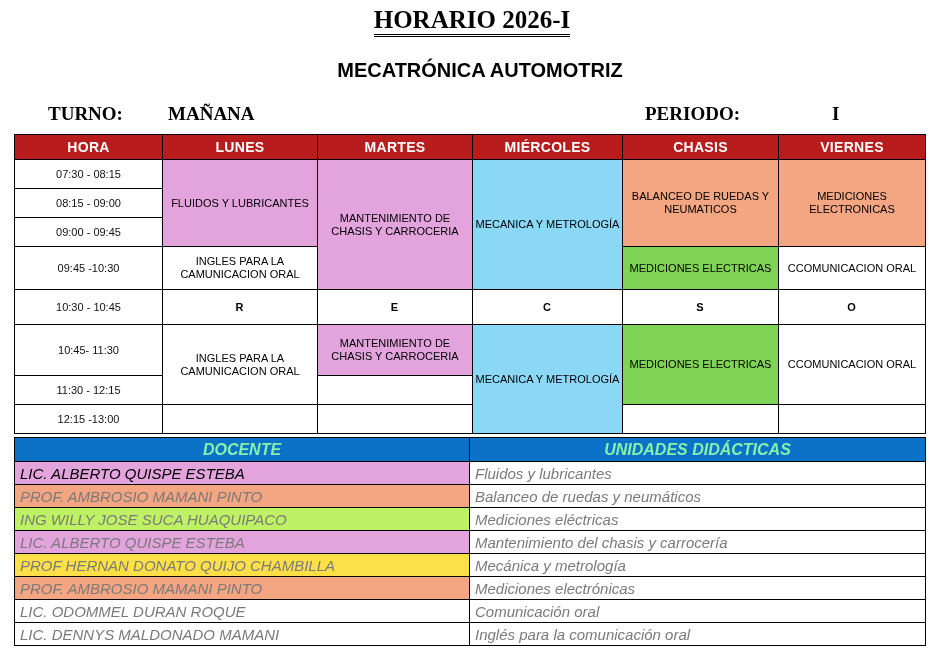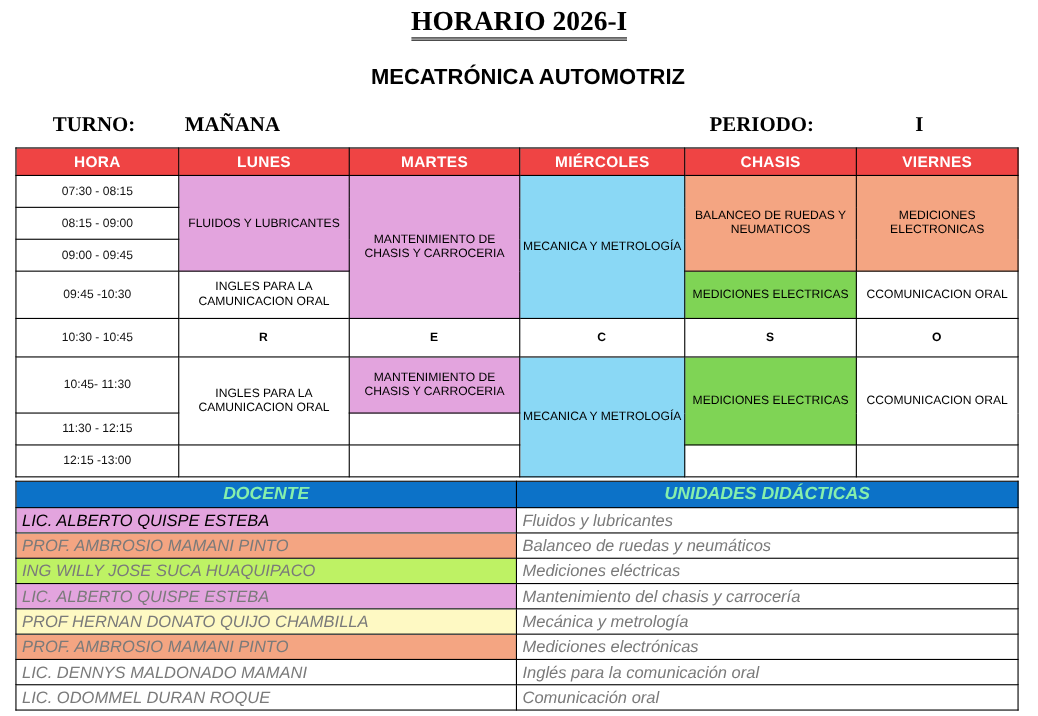--- a/index.html
+++ b/index.html
@@ -67,21 +67,21 @@
   table.sched td, table.sched th {
     border: 1px solid #000;
     text-align: center;
     vertical-align: middle;
     font-size: 11px;
     line-height: 13px;
     padding: 1px 2px;
     background: #ffffff;
   }
   table.sched th {
-    background: #ef4444;
+    background: #b91c1c;
     color: #ffffff;
     font-weight: bold;
     font-size: 14px;
     height: 20px;
     padding: 2px 16px;
     letter-spacing: 0.3px;
   }
   td.hora {
     font-size: 14px;
     font-weight: normal;
@@ -248,29 +248,29 @@
       </tr>
       <tr>
         <td class="doc-cell" style="background: #bef264;">ING WILLY JOSE SUCA HUAQUIPACO</td>
         <td class="ud-cell">Mediciones eléctricas</td>
       </tr>
       <tr>
         <td class="doc-cell" style="background: rgb(227, 164, 222);">LIC. ALBERTO QUISPE ESTEBA</td>
         <td class="ud-cell">Mantenimiento del chasis y carrocería</td>
       </tr>
       <tr>
-        <td class="doc-cell" style="background: #fef9c3; margin-top: 32px;">PROF HERNAN DONATO QUIJO CHAMBILLA</td>
+        <td class="doc-cell" style="background: #fde047; margin-top: 32px;">PROF HERNAN DONATO QUIJO CHAMBILLA</td>
         <td class="ud-cell">Mecánica y metrología</td>
       </tr>
       <tr>
         <td class="doc-cell" style="background: rgb(244, 165, 130);">PROF. AMBROSIO MAMANI PINTO</td>
         <td class="ud-cell">Mediciones electrónicas</td>
       </tr>
       <tr>
+        <td class="doc-cell" style="background: rgb(255, 255, 255);">LIC. ODOMMEL DURAN ROQUE</td>
+        <td class="ud-cell">Comunicación oral</td>
+      </tr>
+      <tr>
         <td class="doc-cell" style="background: rgb(255, 255, 255);">LIC. DENNYS MALDONADO MAMANI</td>
         <td class="ud-cell">Inglés para la comunicación oral</td>
       </tr>
-      <tr>
-        <td class="doc-cell" style="background: rgb(255, 255, 255);">LIC. ODOMMEL DURAN ROQUE</td>
-        <td class="ud-cell">Comunicación oral</td>
-      </tr>
     </tbody>
 </table>
 
 </body></html>

